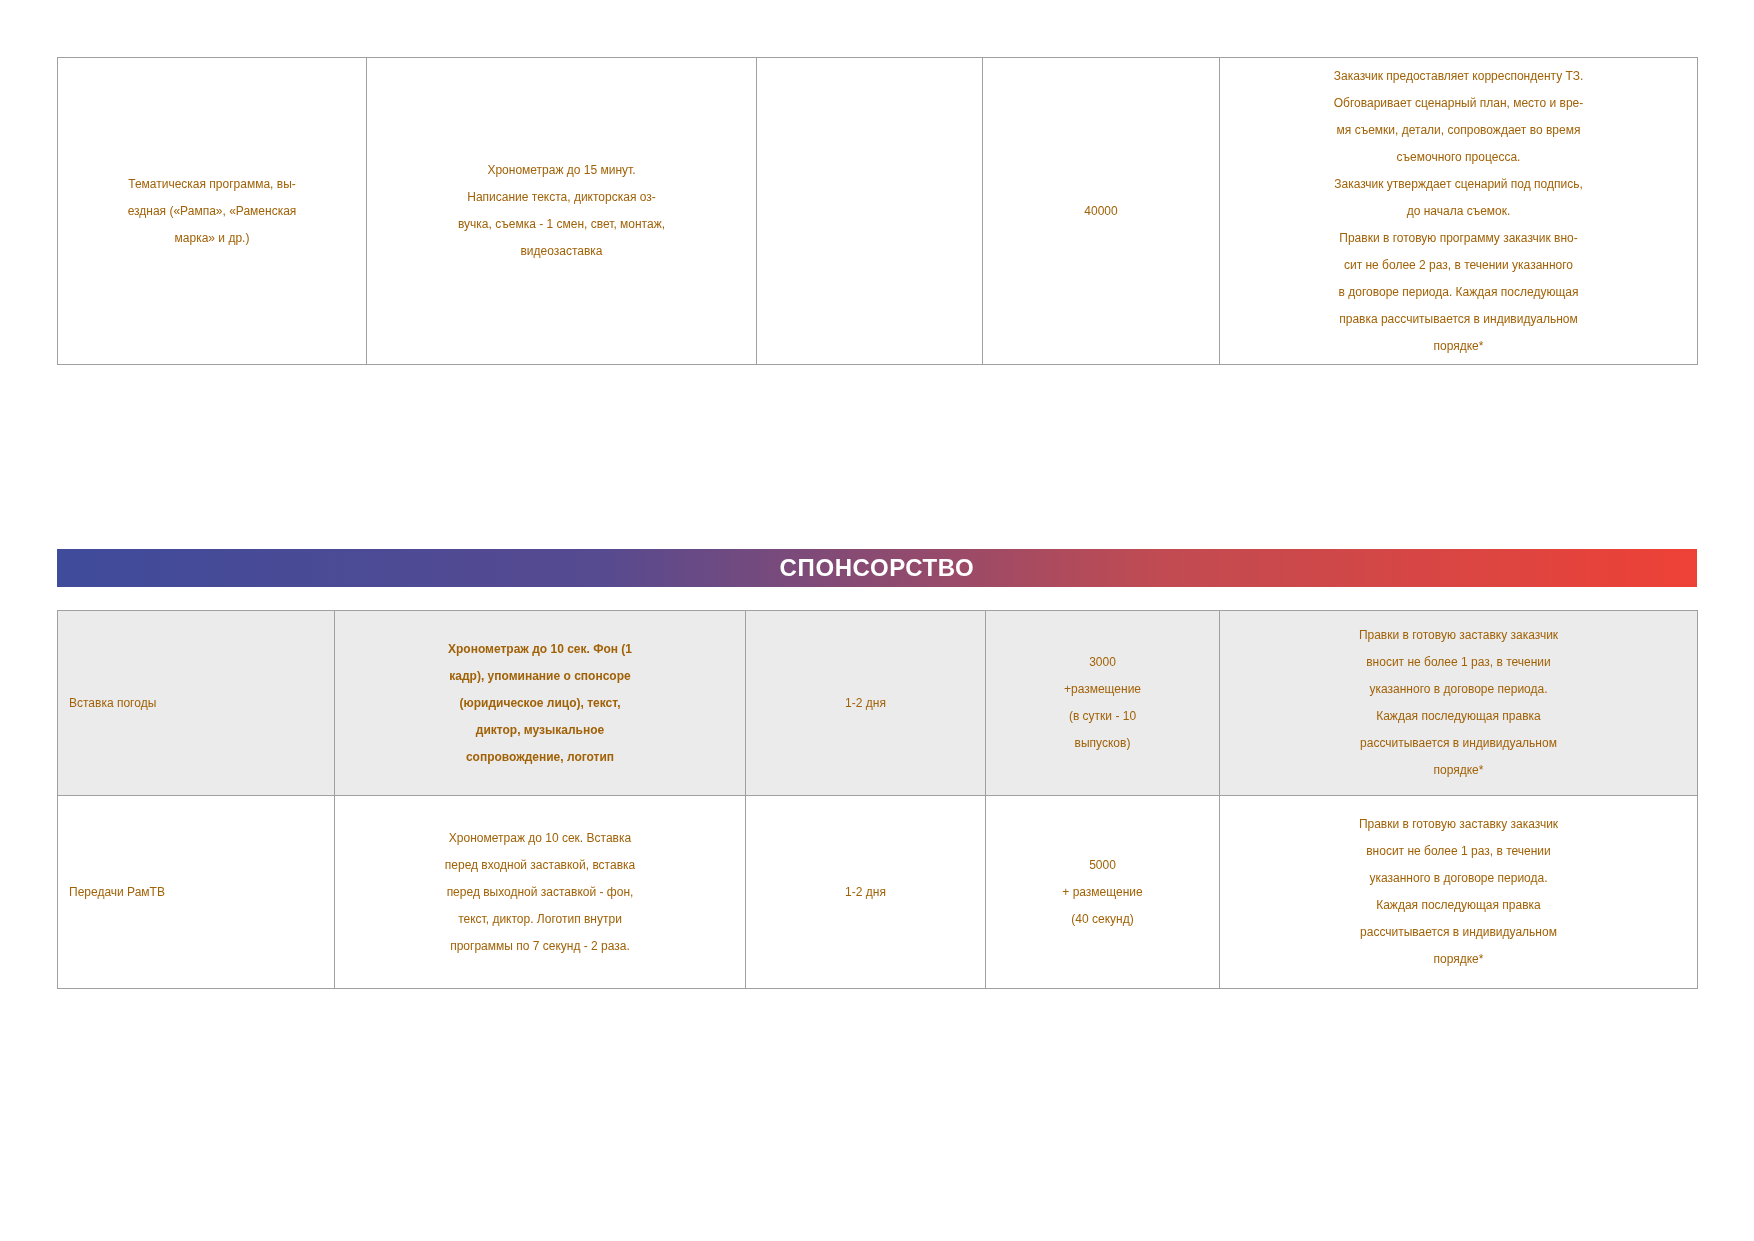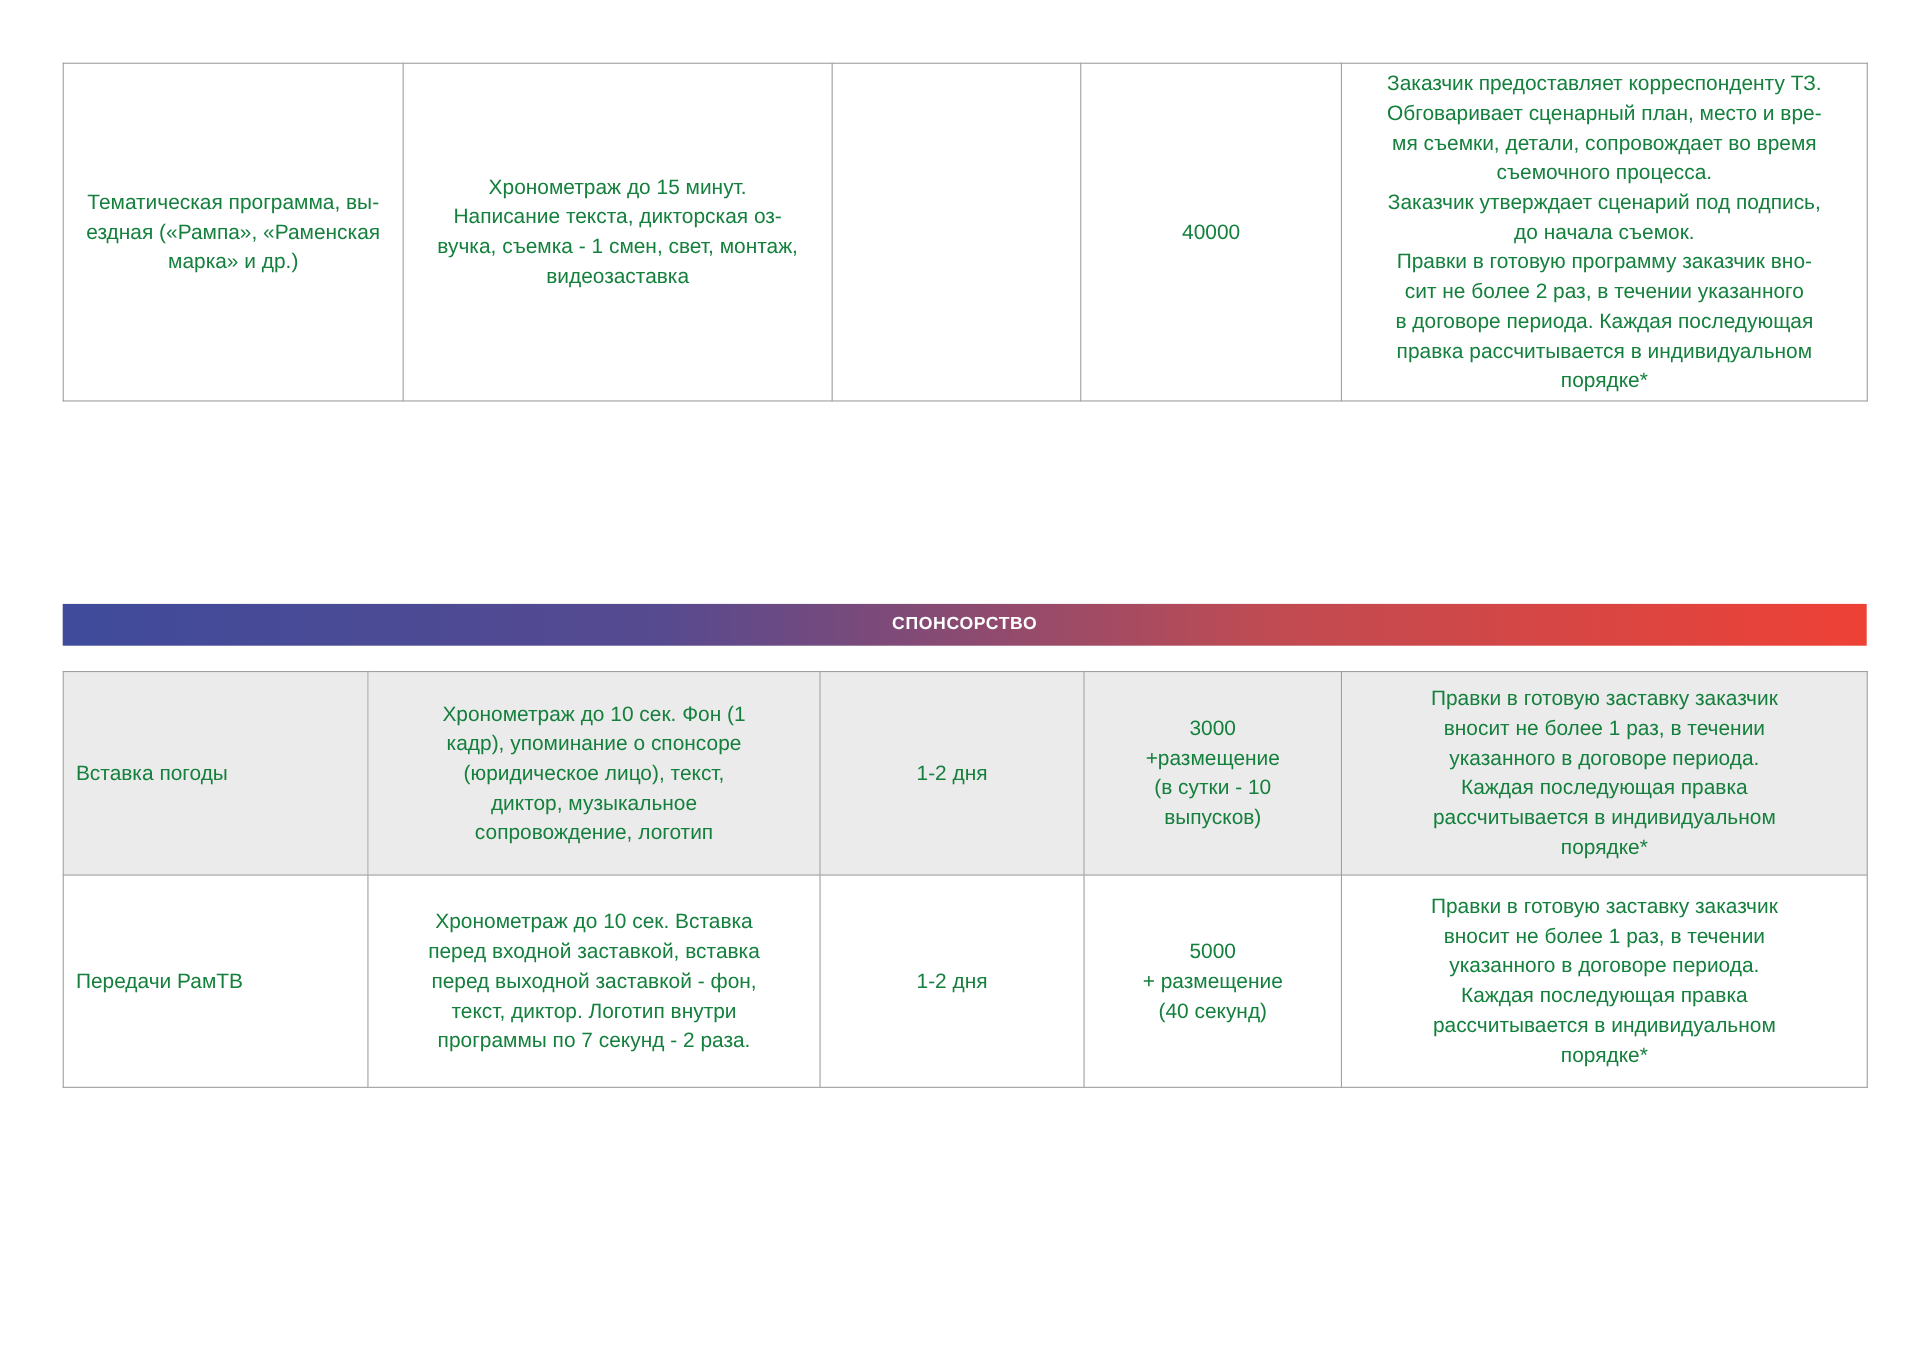--- a/index.html
+++ b/index.html
@@ -14,23 +14,23 @@
     border-collapse: collapse; table-layout: fixed;
     width: 1640px;
   }
   .t1 { top: 57px; }
   .t2 { top: 610px; }
 
   .tbl td {
     border: 1.5px solid #a0a0a0;
     vertical-align: middle;
     text-align: center;
-    font-size: 19px;
+    font-size: 12px;
     line-height: 27px;
-    color: #15803d;
+    color: #a16207;
     padding: 4px 8px;
     white-space: pre-line;
     overflow: hidden;
     background: #ffffff;
   }
   tr.shaded td { background: #ecebeb; }
 
   .t1 tr.r1 td { height: 298px; }
   .t1 tr.r2 td { height: 162px; }
   .t2 tr.r1 td { height: 176px; }
@@ -41,21 +41,21 @@
   .banner {
     position: absolute; left: 57px; top: 549px;
     width: 1640px; height: 38px;
     display: flex; align-items: center; justify-content: center;
     
     background: linear-gradient(90deg, #3f4b9b, #ee4136);
   }
   .banner span {
     color: #ffffff;
     font-weight: bold;
-    font-size: 16px;
+    font-size: 24px;
     letter-spacing: 0.6px;
   }
 </style>
 </head>
 <body>
 
 <div class="page">
 
   <table class="tbl t1">
     <colgroup>
@@ -99,21 +99,21 @@
     <colgroup>
       <col style="width:277px">
         <col style="width:411px">
         <col style="width:240px">
         <col style="width:234px">
         <col style="width:478px">
     </colgroup>
     <tbody>
       <tr class="r1 shaded">
         <td class="name" style="background: rgb(236, 235, 235);">Вставка погоды</td>
-        <td class="description" style="background: rgb(236, 235, 235);">Хронометраж до 10 сек. Фон (1
+        <td class="description" style="background: rgb(236, 235, 235); font-weight: bold;">Хронометраж до 10 сек. Фон (1
 кадр), упоминание о спонсоре
 (юридическое лицо), текст,
 диктор, музыкальное
 сопровождение, логотип</td>
         <td class="term" style="background: rgb(236, 235, 235);">1-2 дня</td>
         <td class="price" style="background: rgb(236, 235, 235);">3000
 +размещение
 (в сутки - 10
 выпусков)</td>
         <td class="comment" style="background: rgb(236, 235, 235);">Правки в готовую заставку заказчик

